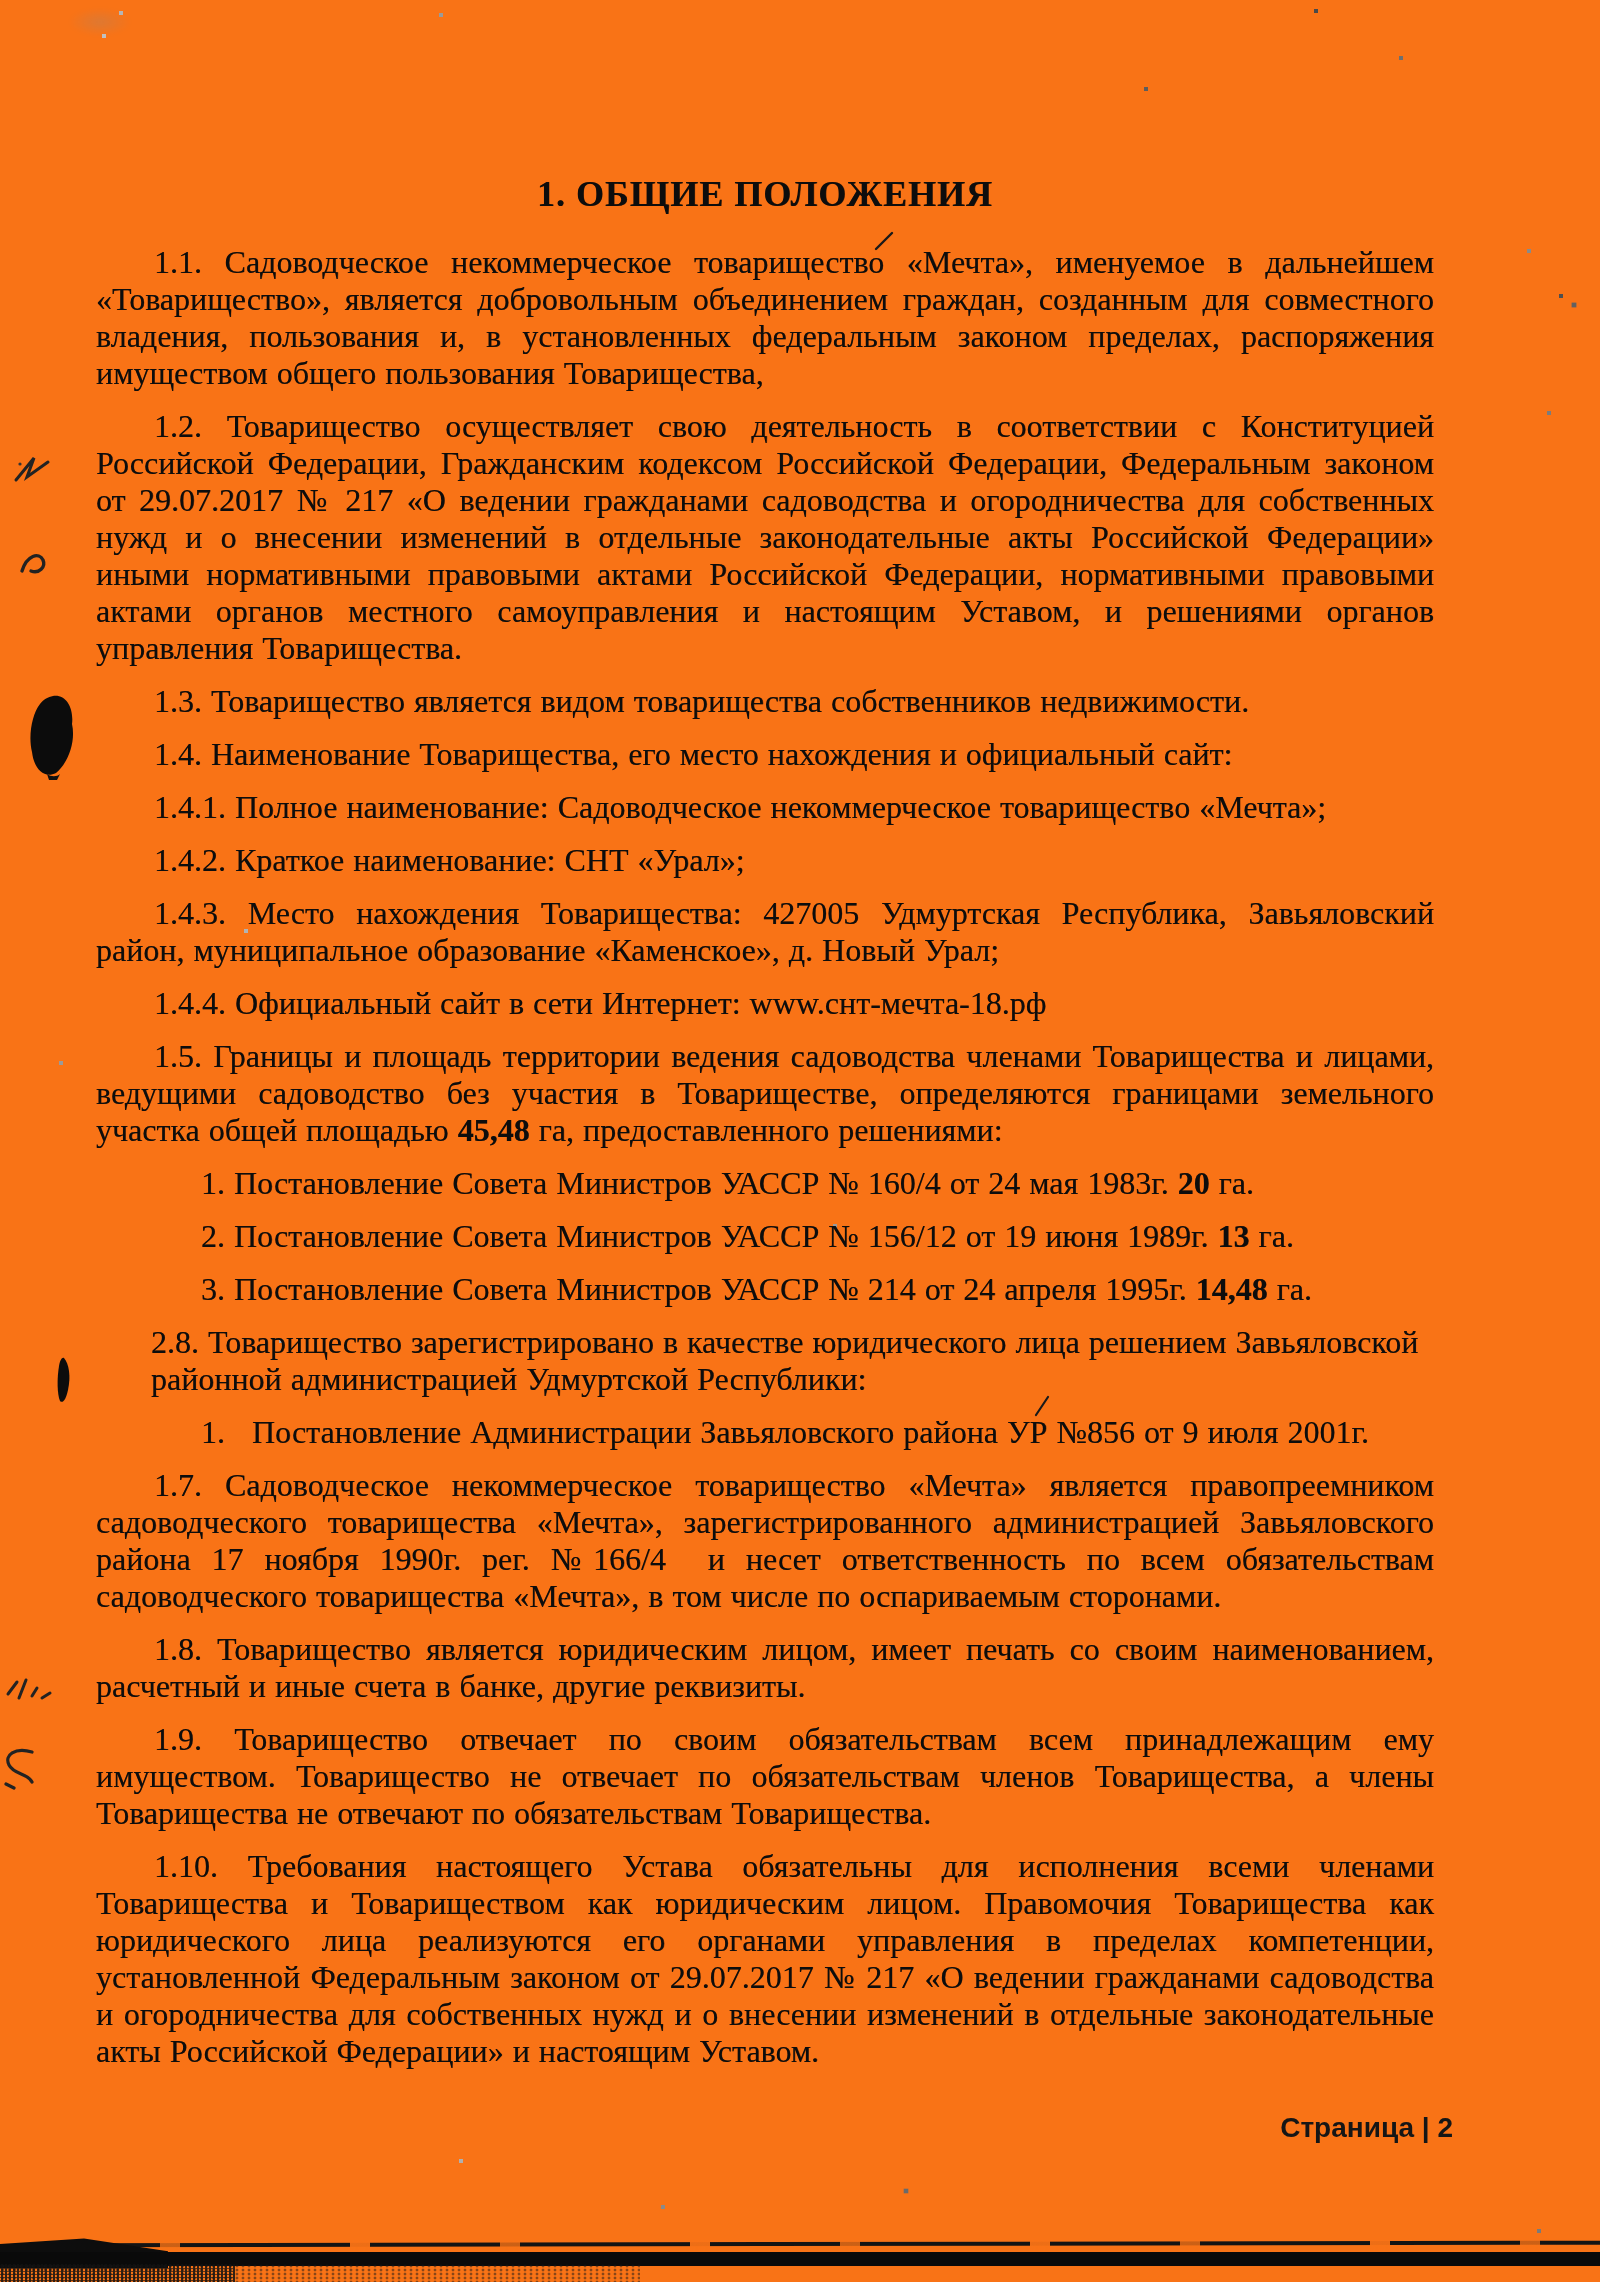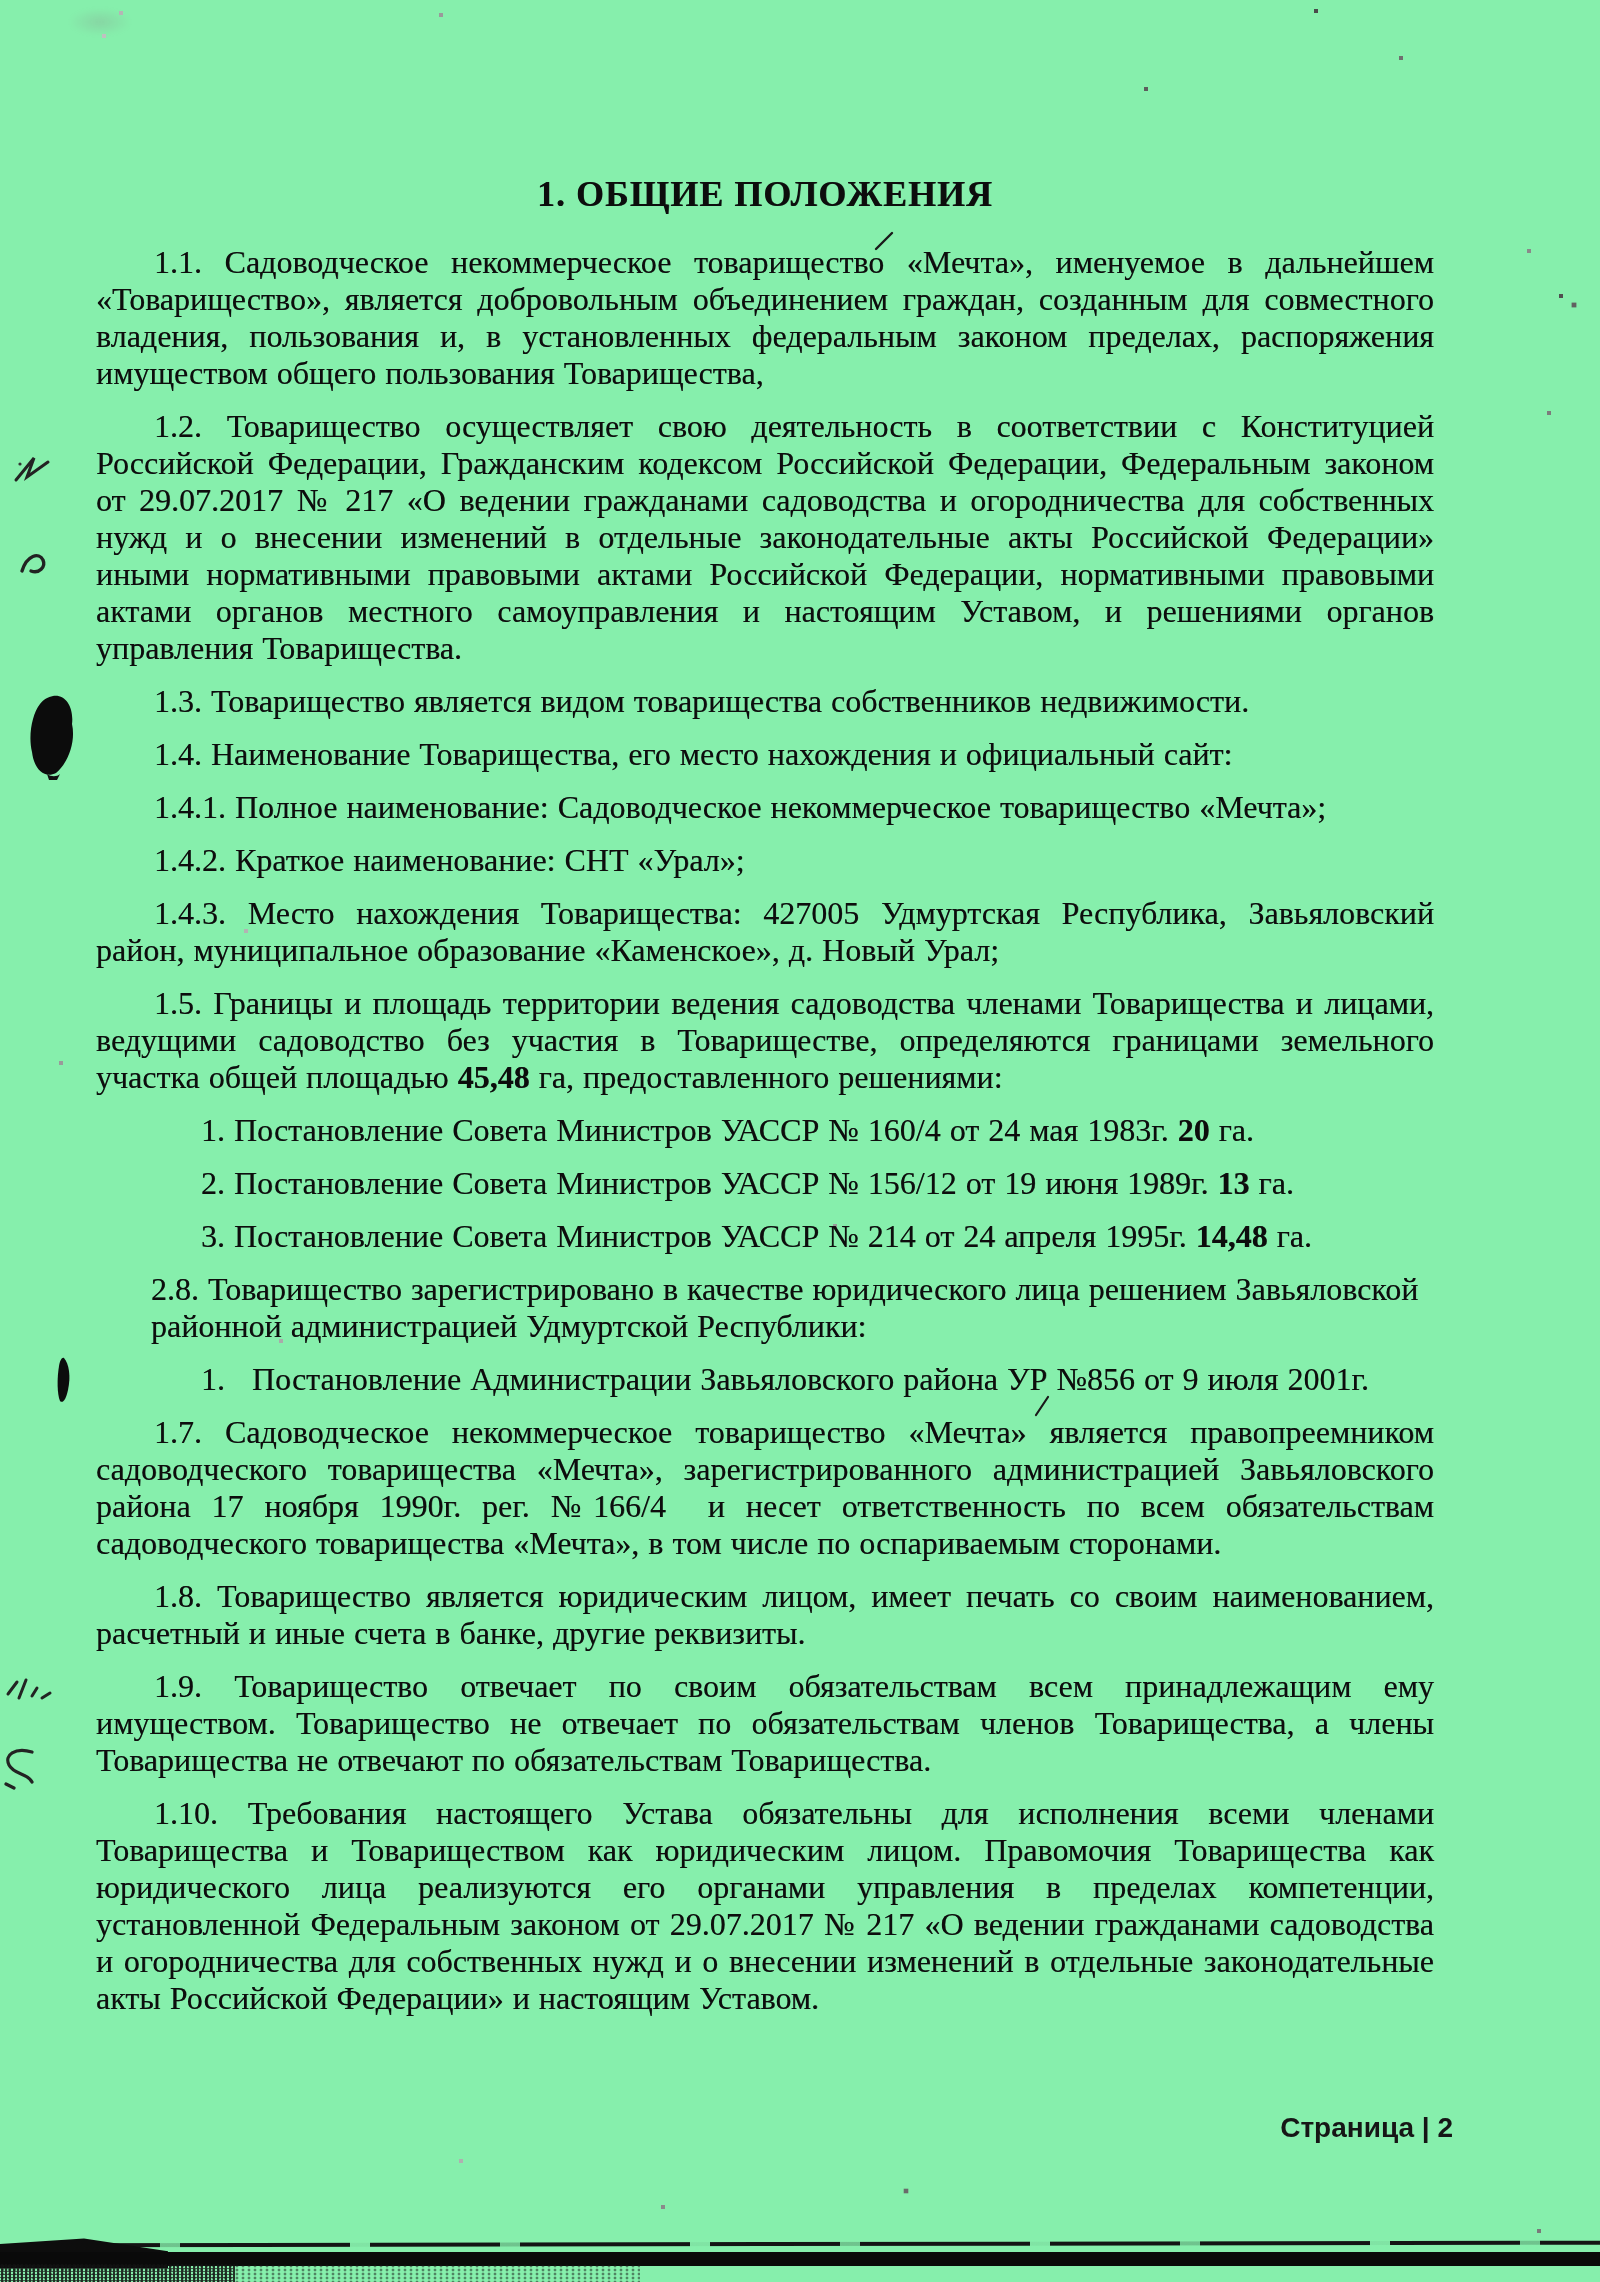--- a/index.html
+++ b/index.html
@@ -1,18 +1,18 @@
 <!DOCTYPE html>
 <html><head>
 <meta charset="utf-8">
 <style>
   html,body { margin:0; padding:0; background:#e8e8e8; }
   .page {
     position:relative; width:1600px; height:2282px;
-    background:#86efac; overflow:hidden;
+    background:#f97316; overflow:hidden;
     font-family:"Liberation Serif", serif; color:#0d0d0d;
   }
   .textblock { position:absolute; left:80px; top:0; width:1370px; }
   .doc-title {
     margin:172px 0 28px 0; text-align:center;
     font-weight:bold; font-size:36px; line-height:44px; letter-spacing:1px;
     text-shadow:0.4px 0.4px 0 rgba(0,0,0,.6);
   }
   .para {
     margin:16px; font-size:32px; line-height:37px;
@@ -78,20 +78,21 @@
   <div class="textblock">
     <h1 class="doc-title">1. ОБЩИЕ ПОЛОЖЕНИЯ</h1>
     <div>
         <p class="para indent justify"><span>1.1. Садоводческое некоммерческое товарищество «Мечта», именуемое в дальнейшем «Товарищество», является добровольным объединением граждан, созданным для совместного владения, пользования и, в установленных федеральным законом пределах, распоряжения имуществом общего пользования Товарищества,</span></p>
         <p class="para indent justify"><span>1.2. Товарищество осуществляет свою деятельность в соответствии с Конституцией Российской Федерации, Гражданским кодексом Российской Федерации, Федеральным законом от 29.07.2017 № 217 «О ведении гражданами садоводства и огородничества для собственных нужд и о внесении изменений в отдельные законодательные акты Российской Федерации» иными нормативными правовыми актами Российской Федерации, нормативными правовыми актами органов местного самоуправления и настоящим Уставом, и решениями органов управления Товарищества.</span></p>
         <p class="para indent"><span>1.3. Товарищество является видом товарищества собственников недвижимости.</span></p>
         <p class="para indent"><span>1.4. Наименование Товарищества, его место нахождения и официальный сайт:</span></p>
         <p class="para indent"><span>1.4.1. Полное наименование: Садоводческое некоммерческое товарищество «Мечта»;</span></p>
         <p class="para indent"><span>1.4.2. Краткое наименование: СНТ «Урал»;</span></p>
         <p class="para indent justify"><span>1.4.3. Место нахождения Товарищества: 427005 Удмуртская Республика, Завьяловский район, муниципальное образование «Каменское», д. Новый Урал;</span></p>
+        <p class="para indent"><span>1.4.4. Официальный сайт в сети Интернет: www.снт-мечта-18.рф</span></p>
         <p class="para indent justify"><span>1.5. Границы и площадь территории ведения садоводства членами Товарищества и лицами, ведущими садоводство без участия в Товариществе, определяются границами земельного участка общей площадью </span><b>45,48</b><span> га, предоставленного решениями:</span></p>
         <p class="para list"><span>1. Постановление Совета Министров УАССР № 160/4 от 24 мая 1983г. </span><b>20</b><span> га.</span></p>
         <p class="para list"><span>2. Постановление Совета Министров УАССР № 156/12 от 19 июня 1989г. </span><b>13</b><span> га.</span></p>
         <p class="para list"><span>3. Постановление Совета Министров УАССР № 214 от 24 апреля 1995г. </span><b>14,48</b><span> га.</span></p>
         <p class="para hang"><span>2.8. Товарищество зарегистрировано в качестве юридического лица решением Завьяловской районной администрацией Удмуртской Республики:</span></p>
         <p class="para list"><span>1.&nbsp;&nbsp;&nbsp;Постановление Администрации Завьяловского района УР №856 от 9 июля 2001г.</span></p>
         <p class="para indent justify"><span>1.7. Садоводческое некоммерческое товарищество «Мечта» является правопреемником садоводческого товарищества «Мечта», зарегистрированного администрацией Завьяловского района 17 ноября 1990г. рег. №166/4&nbsp; и несет ответственность по всем обязательствам садоводческого товарищества «Мечта», в том числе по оспариваемым сторонами.</span></p>
         <p class="para indent justify"><span>1.8. Товарищество является юридическим лицом, имеет печать со своим наименованием, расчетный и иные счета в банке, другие реквизиты.</span></p>
         <p class="para indent justify"><span>1.9. Товарищество отвечает по своим обязательствам всем принадлежащим ему имуществом. Товарищество не отвечает по обязательствам членов Товарищества, а члены Товарищества не отвечают по обязательствам Товарищества.</span></p>
         <p class="para indent justify"><span>1.10. Требования настоящего Устава обязательны для исполнения всеми членами Товарищества и Товариществом как юридическим лицом. Правомочия Товарищества как юридического лица реализуются его органами управления в пределах компетенции, установленной Федеральным законом от 29.07.2017 № 217 «О ведении гражданами садоводства и огородничества для собственных нужд и о внесении изменений в отдельные законодательные акты Российской Федерации» и настоящим Уставом.</span></p>

